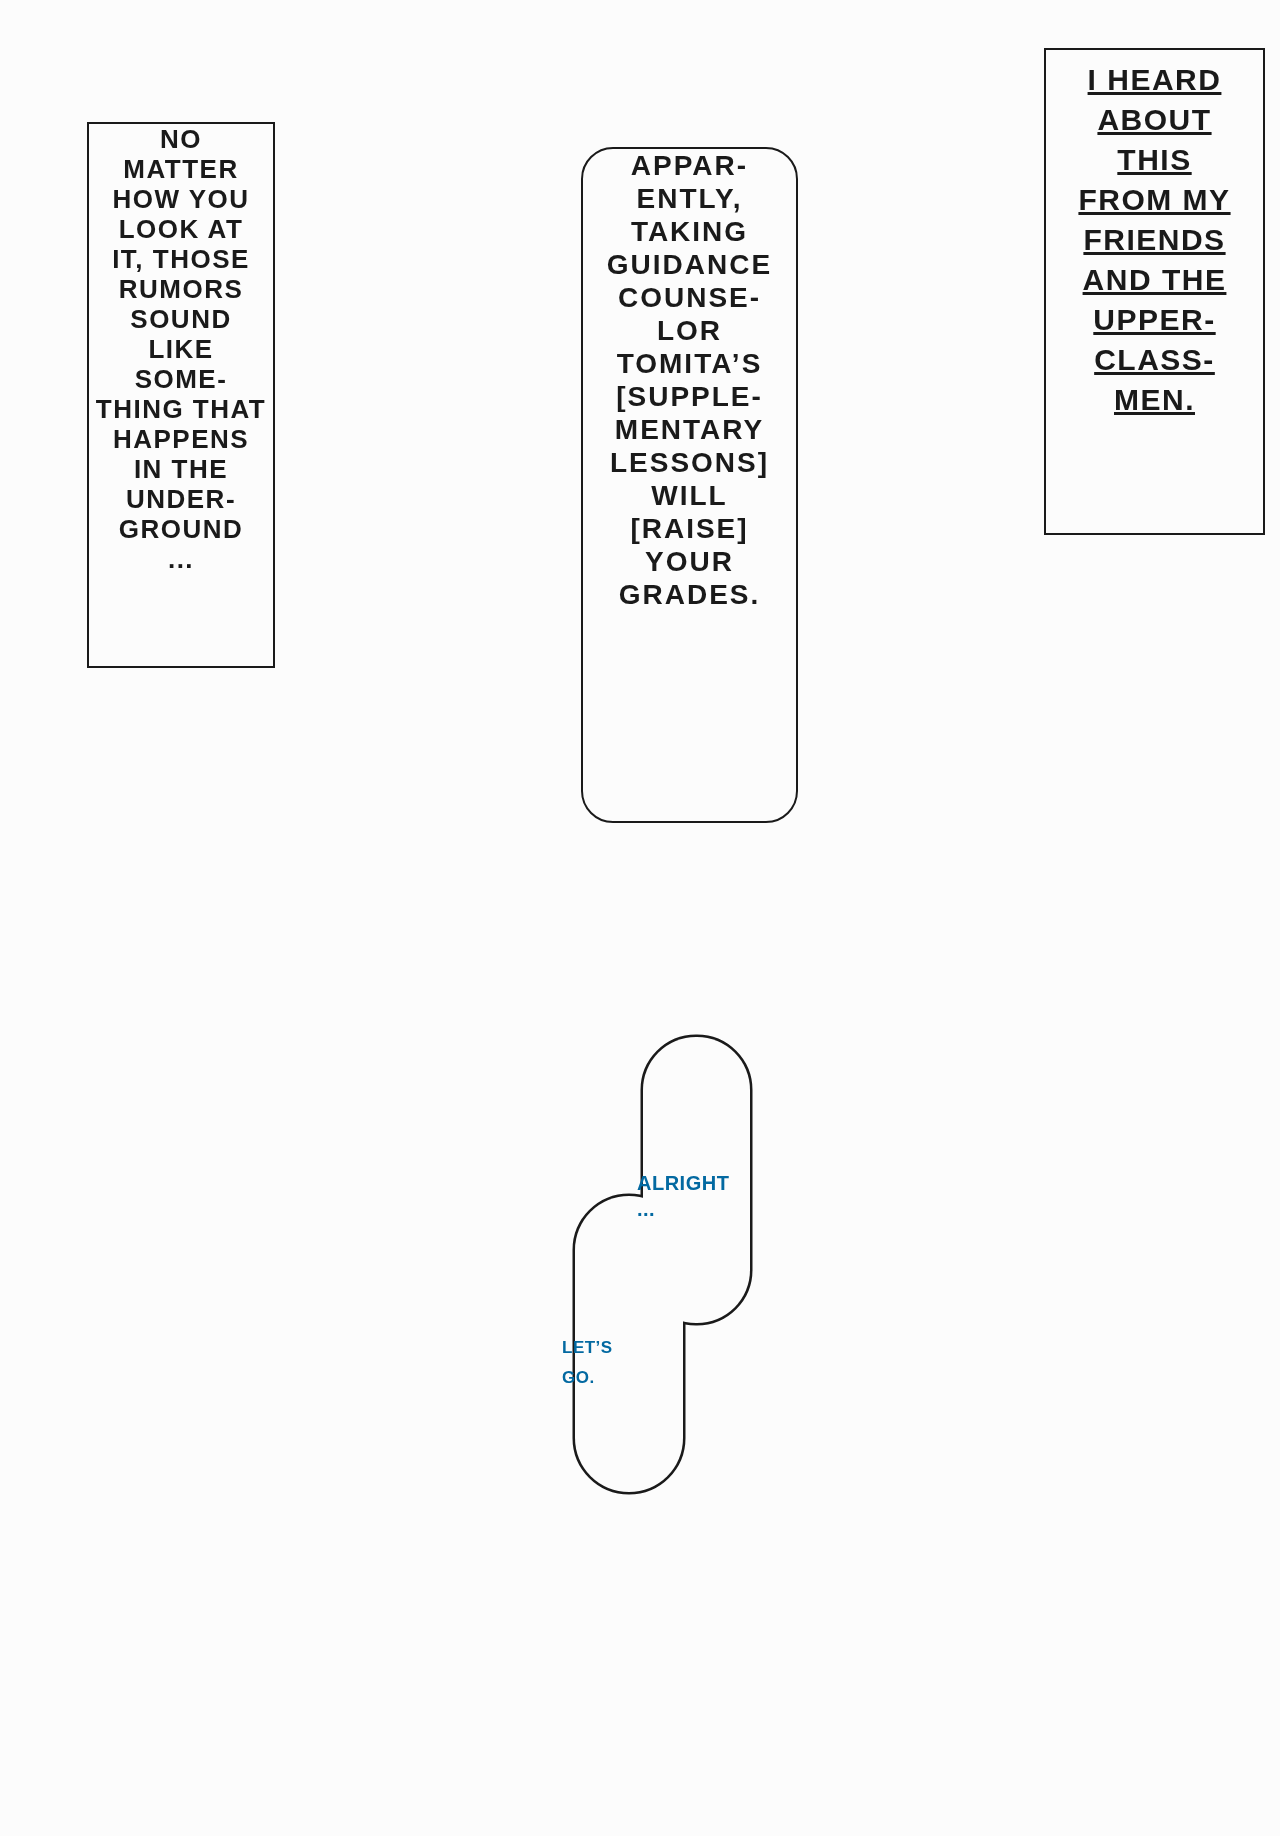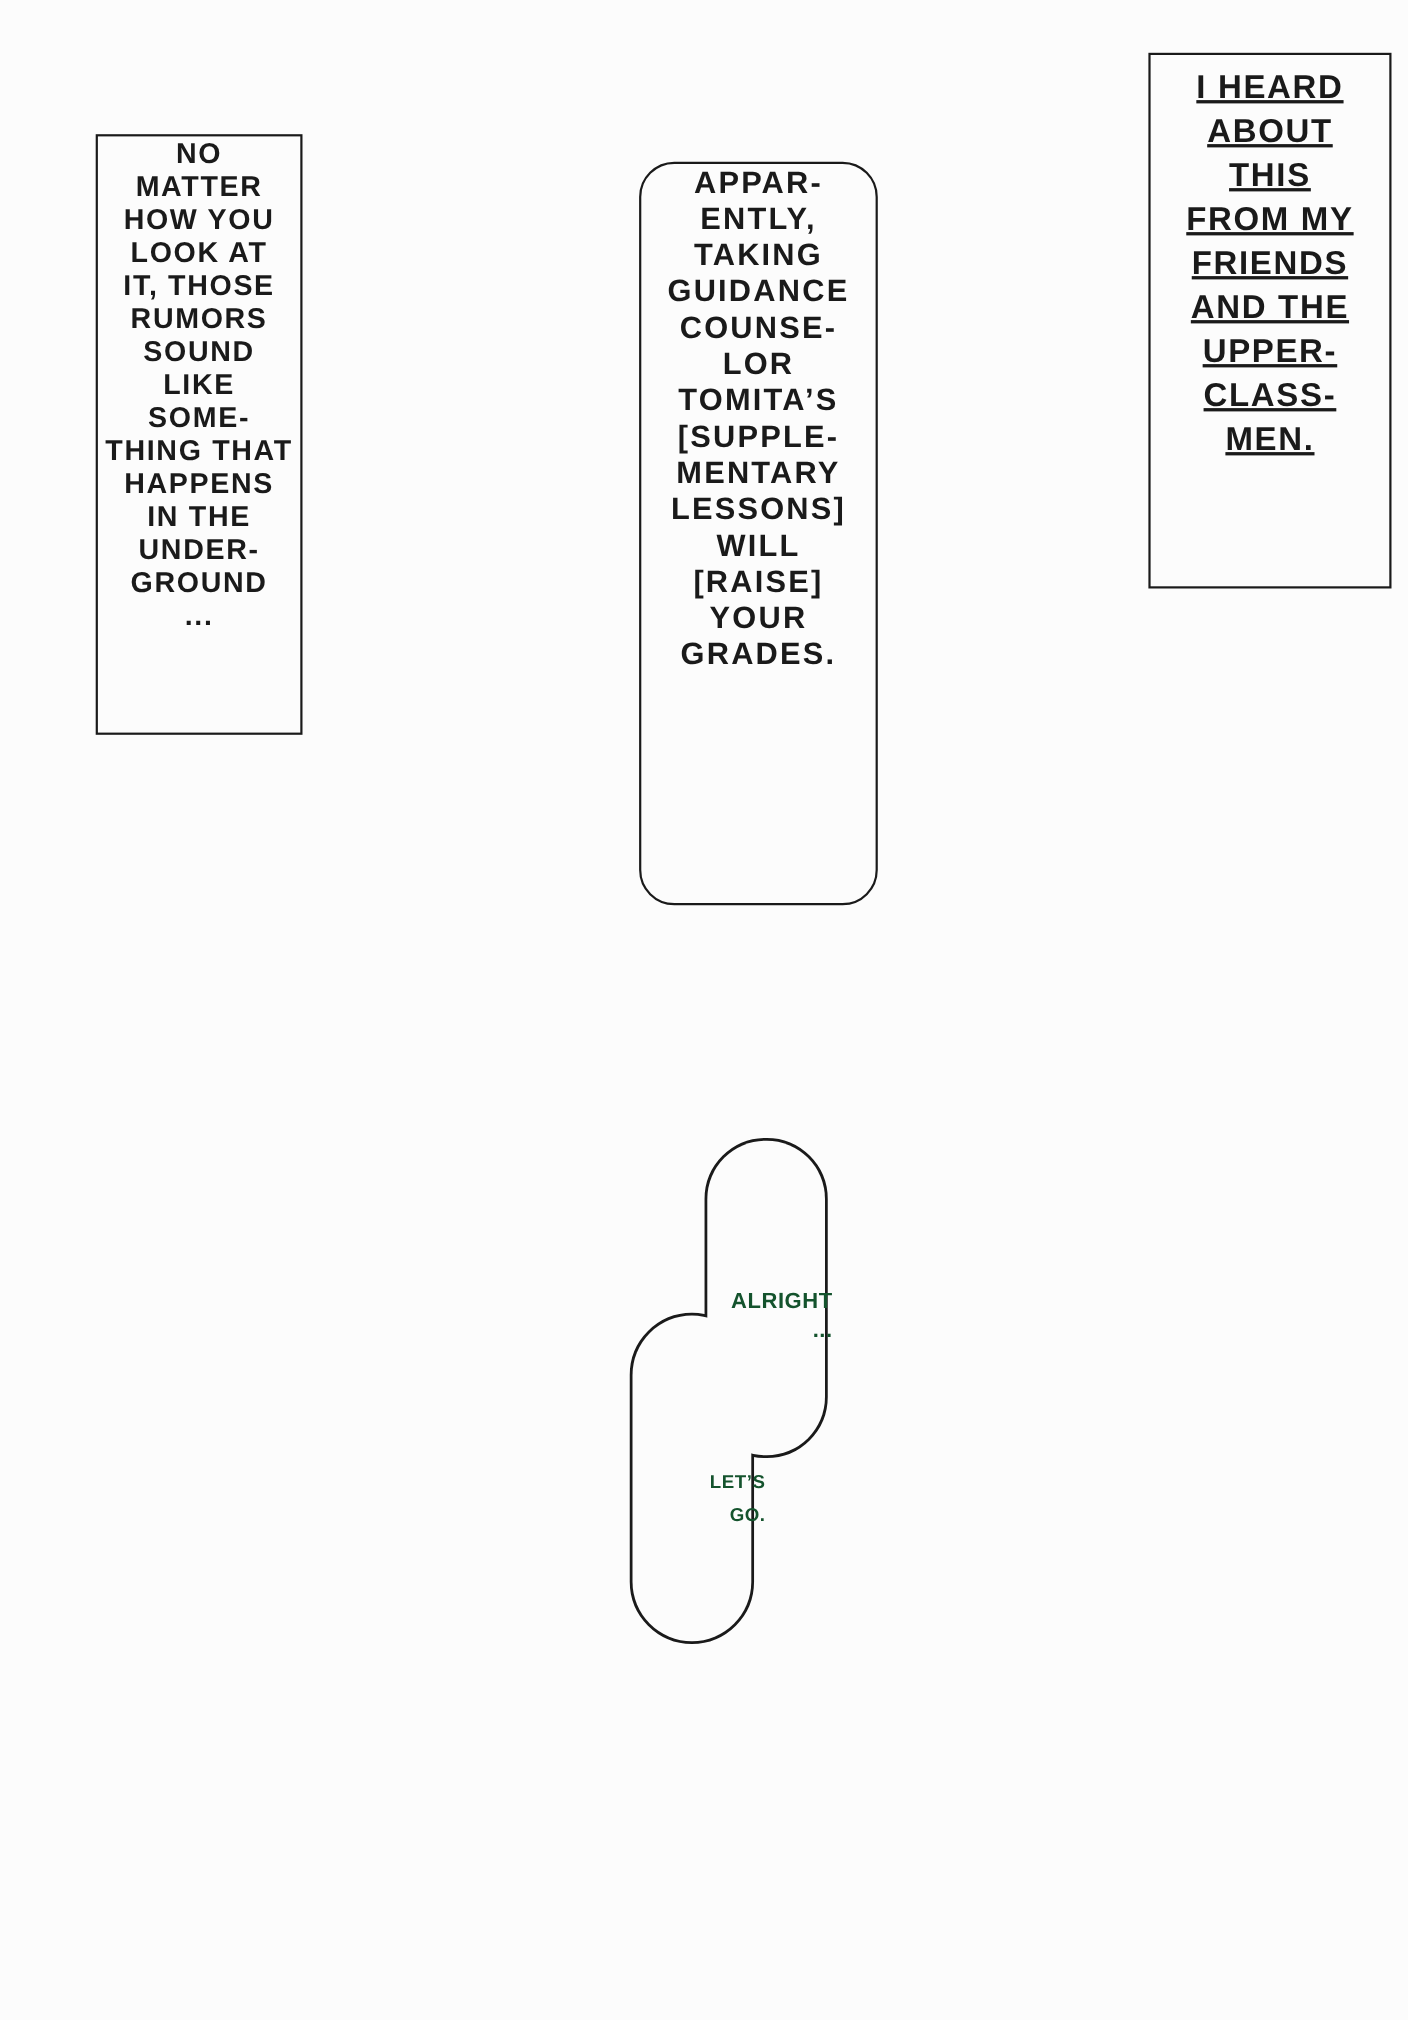--- a/index.html
+++ b/index.html
@@ -53,23 +53,23 @@
     stroke-width: 5px; 
   }
   .bubble-fill {
     fill: #fcfcfc;
     stroke: none;
   }
   .bubble-text {
     position: absolute;
     margin: 0;
     white-space: pre-line;
-    text-align: right;
+    text-align: left;
     font-weight: 700;
-    color: #14532d;
+    color: #0369a1;
   }
   #alright-text {
     left: 637px;
     top: 1170px;
     width: 120px;
     font-size: 20px;
     line-height: 26px;
     letter-spacing: 0.5px;
   }
   #letsgo-text {

